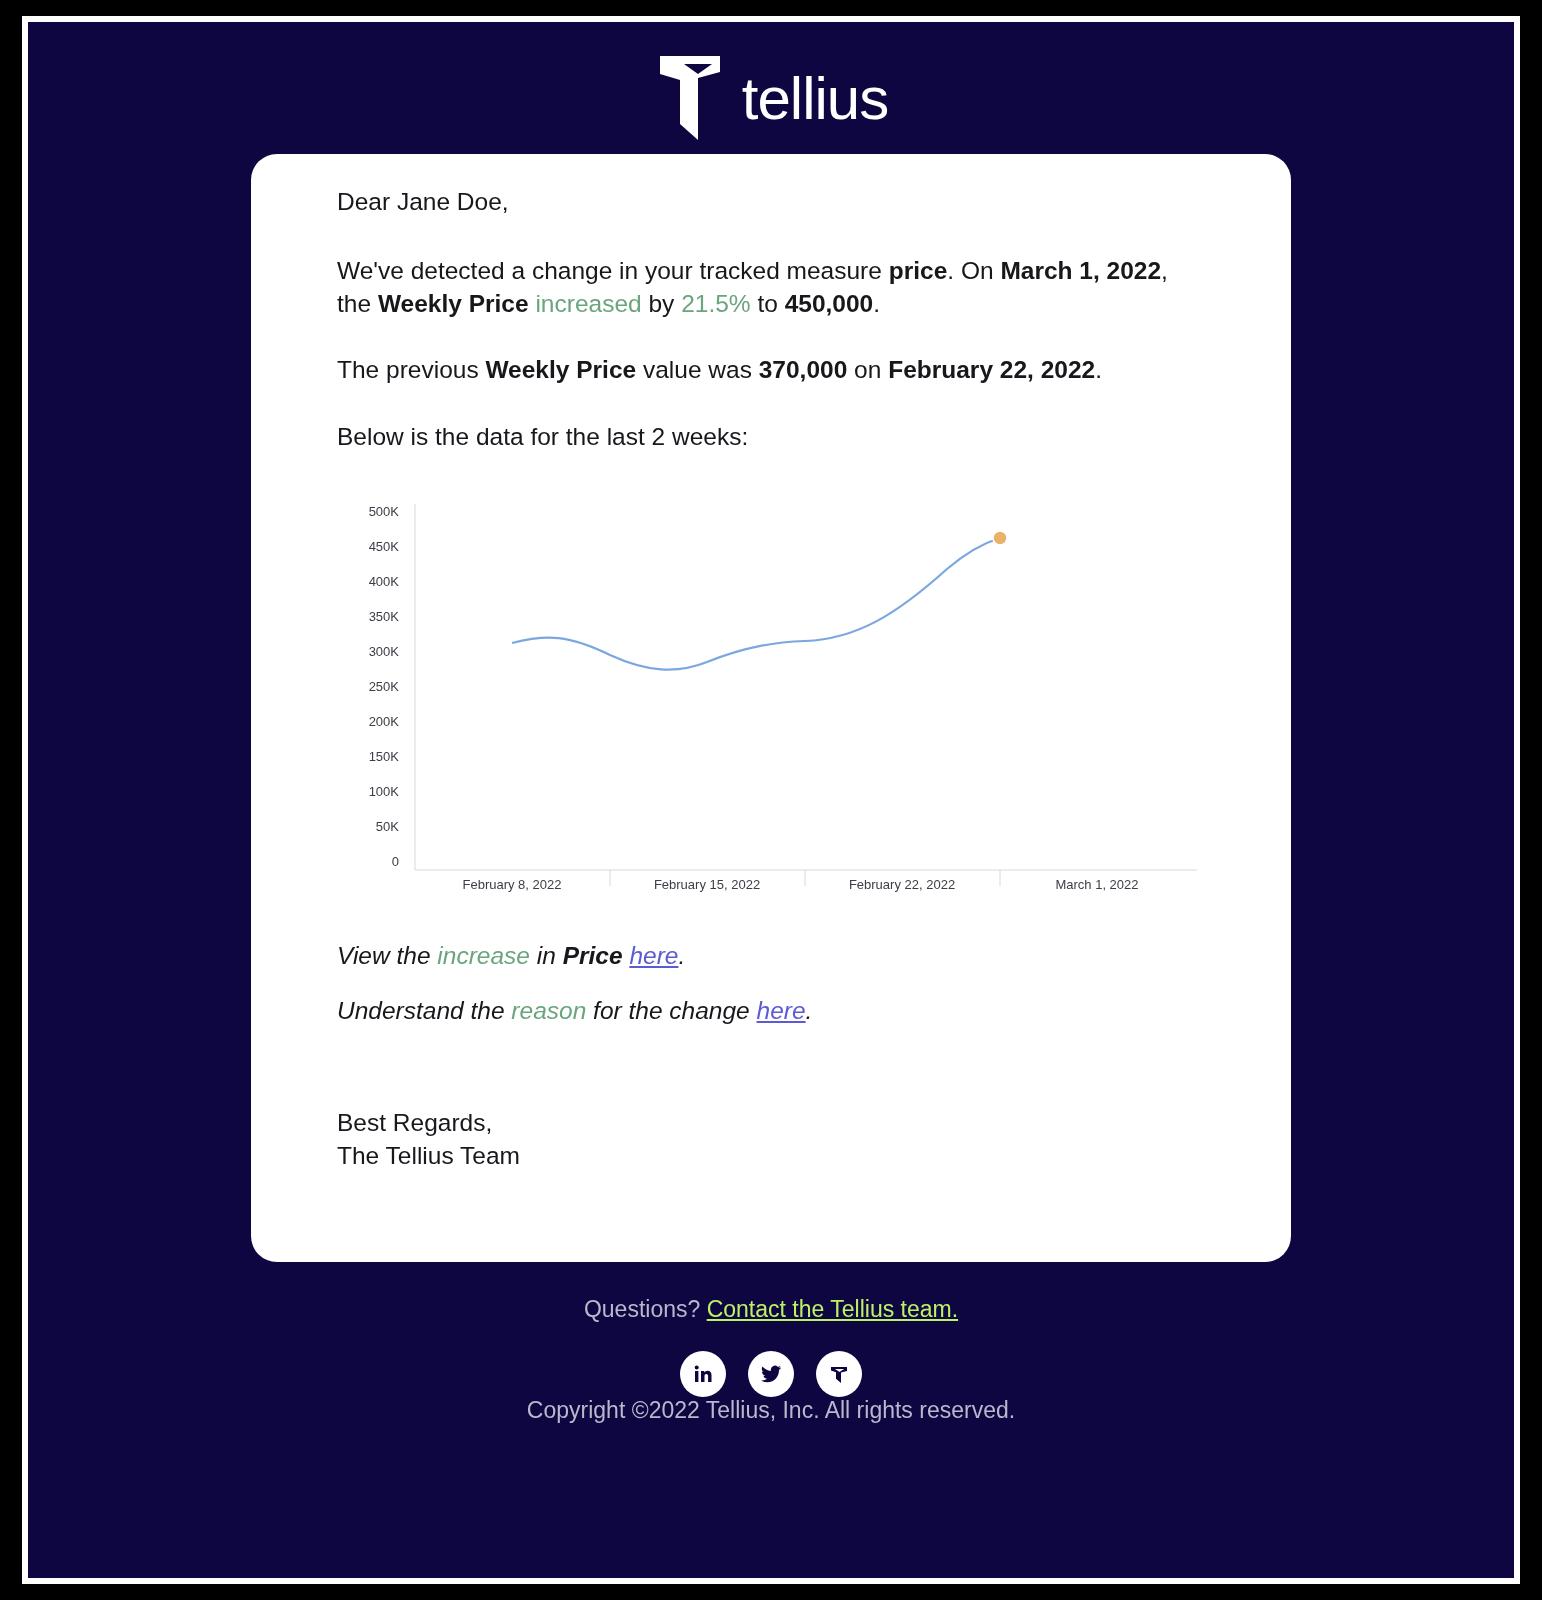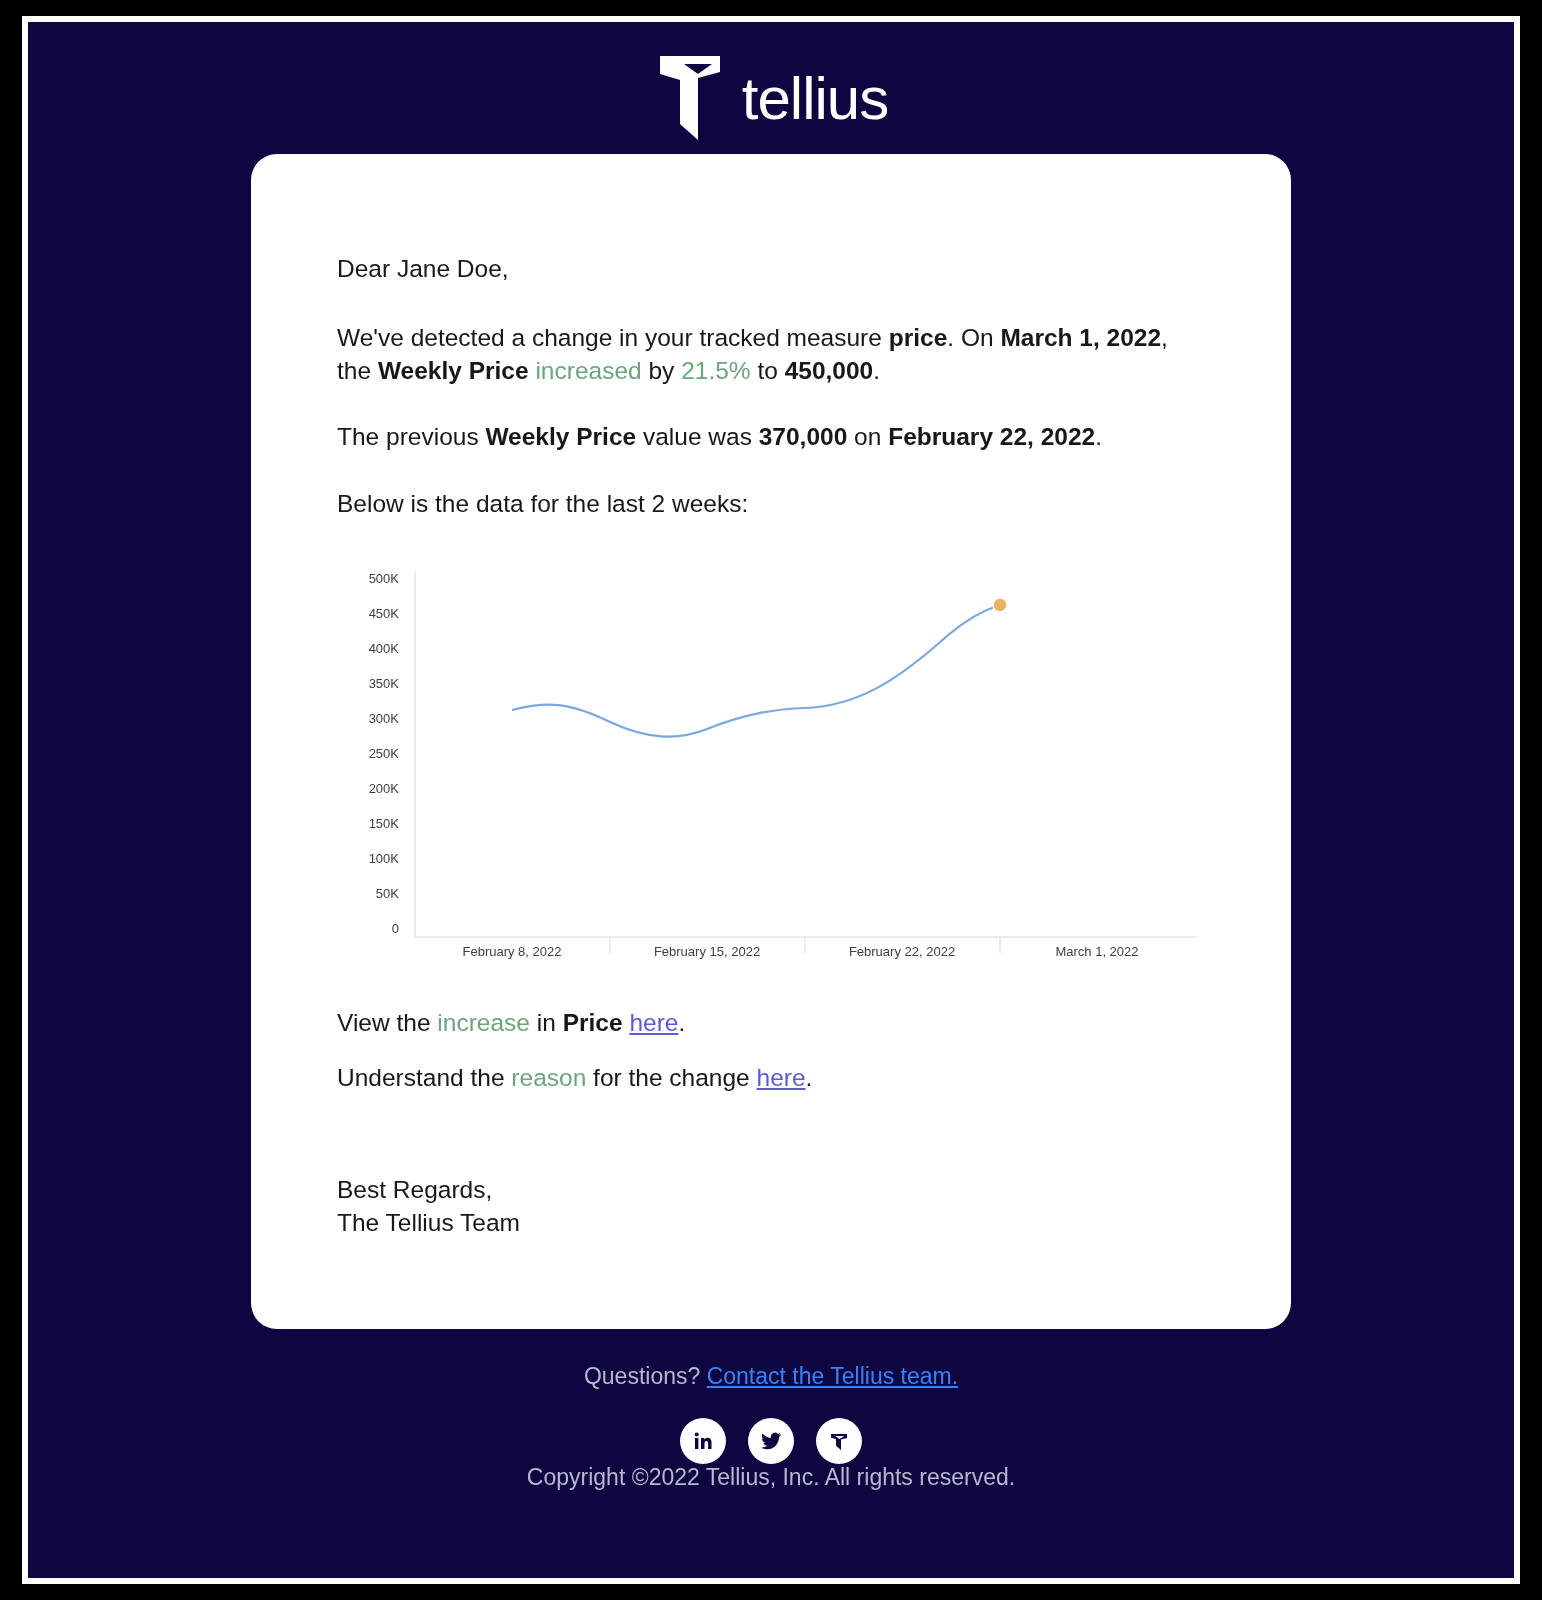--- a/index.html
+++ b/index.html
@@ -50,21 +50,21 @@
     font-size: 60px;
     letter-spacing: -1px;
     font-weight: 500;
   }
   
   .card {
     width: 1040px;
     background: #ffffff;
     border-radius: 26px;
     margin-top: 6px;
-    padding: 99px 86px 90px 86px;
+    padding: 32px 86px 90px 86px;
     box-sizing: border-box;
     color: #1d1d1f;
   }
   .para {
     font-size: 24.5px;
     line-height: 1.34;
     color: #17171c;
     margin: 0 0 34px 0;
   }
   .para.tight { margin-bottom: 30px; }
@@ -79,40 +79,40 @@
 
   
   .chart-wrap {
     margin: 40px 0 46px 0;
     height: 400px;
     position: relative;
   }
   .chart-svg { display: block; }
 
   .links-block { margin-top: 44px; }
-  .links-block .para { margin-bottom: 22px; }
+  .links-block .para { margin-bottom: 22px; font-style: italic; }
   .signature {
     margin-top: 78px;
     font-size: 24.5px;
     line-height: 1.35;
     color: #17171c;
   }
 
   
   .footer {
     margin-top: 34px;
     text-align: center;
     width: 100%;
   }
   .questions {
     color: #b9b8cd;
     font-size: 23px;
   }
   .questions .contact {
-    color: #3b82f6;
+    color: #bef264;
     text-decoration: underline;
   }
   .socials {
     margin-top: 28px;
     display: flex;
     justify-content: center;
     gap: 22px;
   }
   .social {
     width: 46px;

